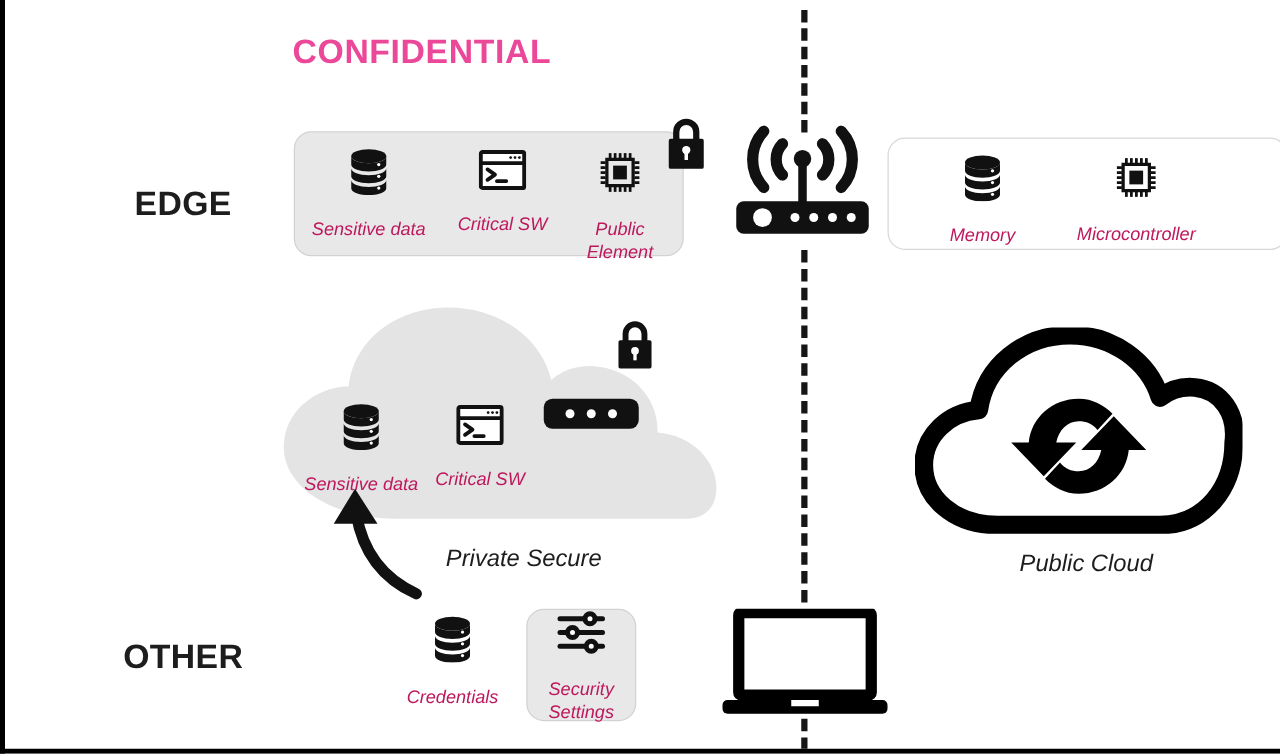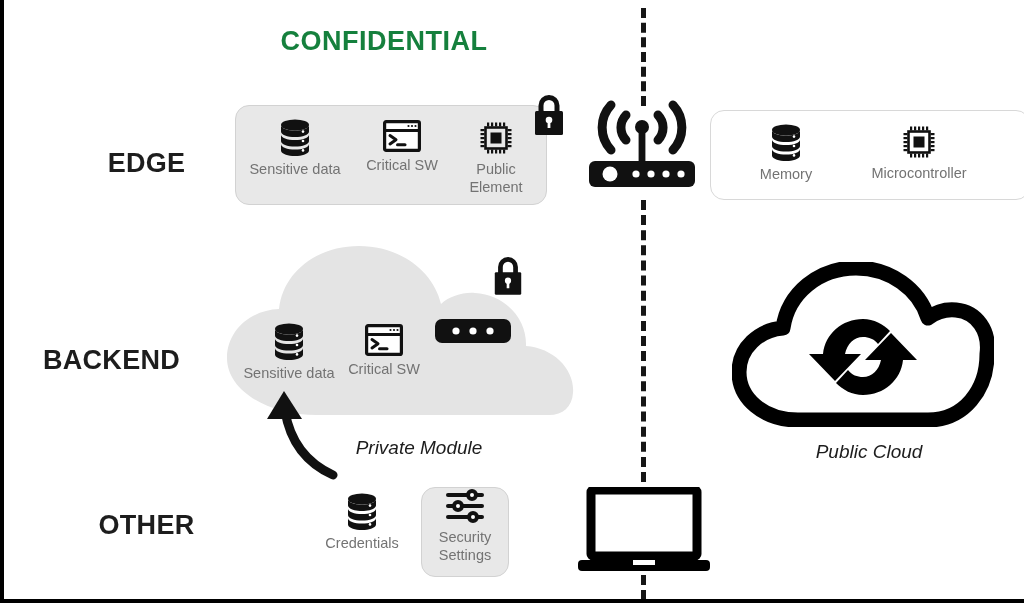--- a/index.html
+++ b/index.html
@@ -17,22 +17,21 @@
     border-bottom:4px solid #000;
     box-sizing:border-box;
   }
   .abs{position:absolute;}
 
   
   .col-title{
     font-size:27px;
     font-weight:bold;
     letter-spacing:0.5px;
-    color:#15803d;
-    text-align:center;
+    color:#ec4899;
     white-space:nowrap;
   }
 
   
   .row-label{
     font-size:27px;
     font-weight:bold;
     letter-spacing:0.3px;
     color:#1d1d1d;
     text-align:center;
@@ -65,26 +64,27 @@
     flex-direction:column;
     align-items:center;
     justify-content:flex-start;
   }
   .item .glyph{
     display:flex;
     align-items:center;
     justify-content:center;
   }
   .item .caption{
-    margin-top:5px;
+    margin-top:20px;
     font-size:14.5px;
     line-height:1.22;
     text-align:center;
-    color:#737373;
+    color:#be185d;
     white-space:pre-line;
+    font-style:italic;
   }
 
   
   .cloud-caption{
     font-size:19px;
     font-style:italic;
     color:#1d1d1d;
     text-align:center;
     white-space:nowrap;
   }
@@ -98,21 +98,20 @@
 
   <div class="abs col-title" style="left:230px;top:26px;width:300px;">CONFIDENTIAL</div>
 
 
   <div class="abs divider" style="left:637px;top:8px;height:98px;"></div>
   <div class="abs divider" style="left:637px;top:200px;height:282px;"></div>
   <div class="abs divider" style="left:637px;top:560px;height:40px;"></div>
 
   <div class="abs row-label" style="left:35px;top:148px;width:215px;">EDGE</div>
 
-  <div class="abs row-label" style="left:0px;top:345px;width:215px;">BACKEND</div>
 
   <div class="abs row-label" style="left:35px;top:510px;width:215px;">OTHER</div>
 
   <div class="abs group-box filled" style="left:231px;top:105px;width:312px;height:100px;">
 
     <div class="abs item" style="left:5px;top:12px;width:108px;">
       <span class="glyph">
         <svg width="34" height="38" viewBox="0 0 34 38" aria-hidden="true">
           <g fill="#111">
             <ellipse cx="17" cy="7" rx="14" ry="5.6"></ellipse>
@@ -225,21 +224,21 @@
           <g fill="#fff">
             <circle cx="25" cy="13.6" r="1.3"></circle>
             <circle cx="25" cy="23" r="1.3"></circle>
             <circle cx="25" cy="32.4" r="1.3"></circle>
           </g>
         </svg>
       </span>
       <span class="caption">Memory</span>
     </div>
 
-    <div class="abs item" style="left:143px;top:13px;width:130px;">
+    <div class="abs item" style="left:133px;top:13px;width:130px;">
       <span class="glyph">
         <svg width="36" height="36" viewBox="0 0 36 36" aria-hidden="true">
           <rect x="7.5" y="7.5" width="21" height="21" fill="none" stroke="#111" stroke-width="2.6"></rect>
           <rect x="12.5" y="12.5" width="11" height="11" fill="#111"></rect>
           <g fill="#111">
             <rect x="9" y="2.5" width="2.2" height="4"></rect>
               <rect x="13" y="2.5" width="2.2" height="4"></rect>
             <rect x="17" y="2.5" width="2.2" height="4"></rect>
               <rect x="21" y="2.5" width="2.2" height="4"></rect>
             <rect x="25" y="2.5" width="2.2" height="4"></rect>
@@ -337,21 +336,21 @@
     </div>
   </div>
 
   <div class="abs" style="left:255px;top:385px;">
     <svg width="90" height="95" viewBox="0 0 90 95" aria-hidden="true">
       <path d="M74 90 C 52 80, 32 62, 26 26" fill="none" stroke="#111" stroke-width="9" stroke-linecap="round"></path>
       <path d="M25 6 L 43 34 L 8 34 Z" fill="#111"></path>
     </svg>
   </div>
 
-  <div class="abs cloud-caption" style="left:285px;top:437px;width:260px;">Private Module</div>
+  <div class="abs cloud-caption" style="left:285px;top:437px;width:260px;">Private Secure</div>
 
   <div class="abs" style="left:728px;top:262px;">
     <svg width="262" height="165" viewBox="0 0 262 165" aria-hidden="true">
       <path d="M66 158
                C 31 158, 7 136, 7 110
                C 7 86, 27 68, 51 66
                C 56 31, 87 6, 124 6
                C 158 6, 187 27, 196 56
                C 204 50, 214 47, 224 48
                C 245 50, 258 69, 255 92

